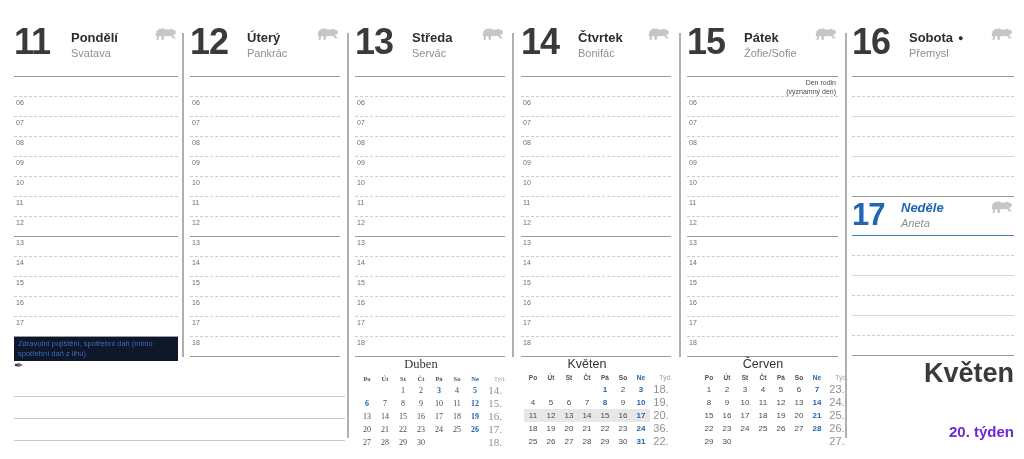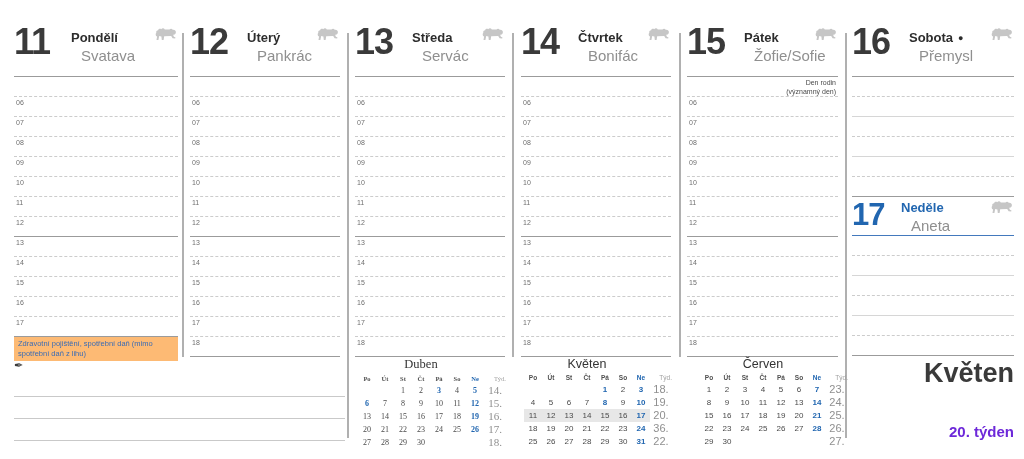--- a/index.html
+++ b/index.html
@@ -13,37 +13,37 @@
   
   .vdiv{position:absolute;top:33px;width:1.5px;background:#b0b0b0;}
 
   
   .day-col{position:absolute;top:20px;}
 
   .header{position:relative;height:57px;border-bottom:1.5px solid #9b9b9b;box-sizing:border-box;}
   .num{position:absolute;left:0;top:5px;font-size:36px;font-weight:700;color:#3a3a3a;line-height:0.95;letter-spacing:-1px;}
   .txt{position:absolute;left:57px;top:11px;}
   .weekday{font-size:13px;font-weight:700;color:#2d2d2d;line-height:1.15;}
-  .dayname{font-size:15px;color:#8f8f8f;line-height:1.25;margin-top:1px;margin-left:10px;}
+  .dayname{font-size:11px;color:#8f8f8f;line-height:1.25;margin-top:1px;}
   .lion{position:absolute;right:1px;top:7px;line-height:0;}
   .moon{font-size:9px;color:#2b2b2b;margin-left:5px;vertical-align:1px;font-weight:400;}
 
   .header.sunday{height:39px;border-bottom:1.5px solid #4379bd;}
   .header.sunday .num{color:#2166b0;font-size:31px;top:3px;}
-  .header.sunday .txt{left:49px;top:4px;}
+  .header.sunday .txt{left:49px;top:4px;font-style:italic;}
   .header.sunday .weekday{color:#2166b0;}
   .header.sunday .lion{top:3px;}
 
   .row{position:relative;height:20px;border-bottom:1px dashed #cccccc;box-sizing:border-box;}
   .row.lightsolid{border-bottom:1px solid #d6d6d6;}
   .row.noon,.row.endrow{border-bottom:1px solid #9b9b9b;}
   .hour{position:absolute;left:2px;top:2px;font-size:7px;color:#6e6e6e;}
   .annotation{position:absolute;right:2px;top:1px;text-align:right;font-size:7px;line-height:1.3;color:#4a4a4a;}
 
-  .tax-note{background:#fdba74;color:#3b6cb4;font-size:7.5px;line-height:1.35;padding:2px 4px;box-sizing:border-box;min-height:23px;}
+  .tax-note{background:#0f172a;color:#3b6cb4;font-size:7.5px;line-height:1.35;padding:2px 4px;box-sizing:border-box;min-height:23px;}
 
   
   .notes-area{position:absolute;left:14px;top:356px;width:331px;}
   .pen{display:block;height:19px;font-size:11px;color:#3d3d3d;line-height:19px;}
   .note-line{height:21px;border-bottom:1px solid #c9c9c9;}
 
   
   .mini-cal{position:absolute;top:357px;width:150px;}
   .mc-title{width:126px;text-align:center;font-size:12.5px;color:#333333;margin-bottom:1px;}
   .mc-grid{display:grid;grid-template-columns:repeat(7,18px) 24px;}

